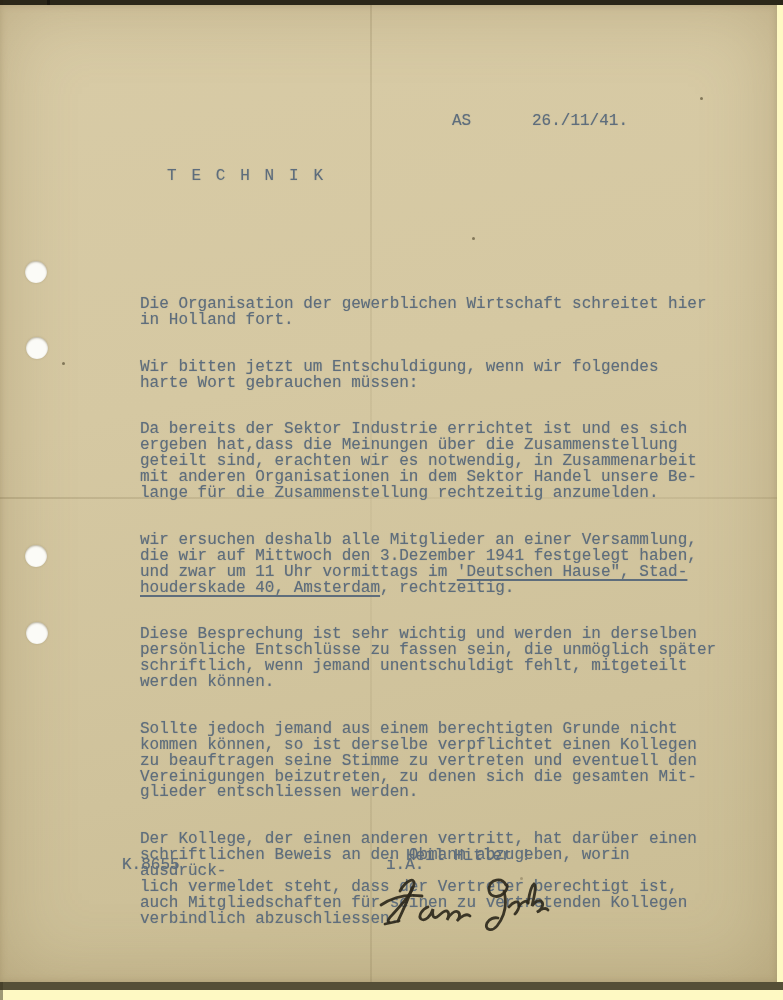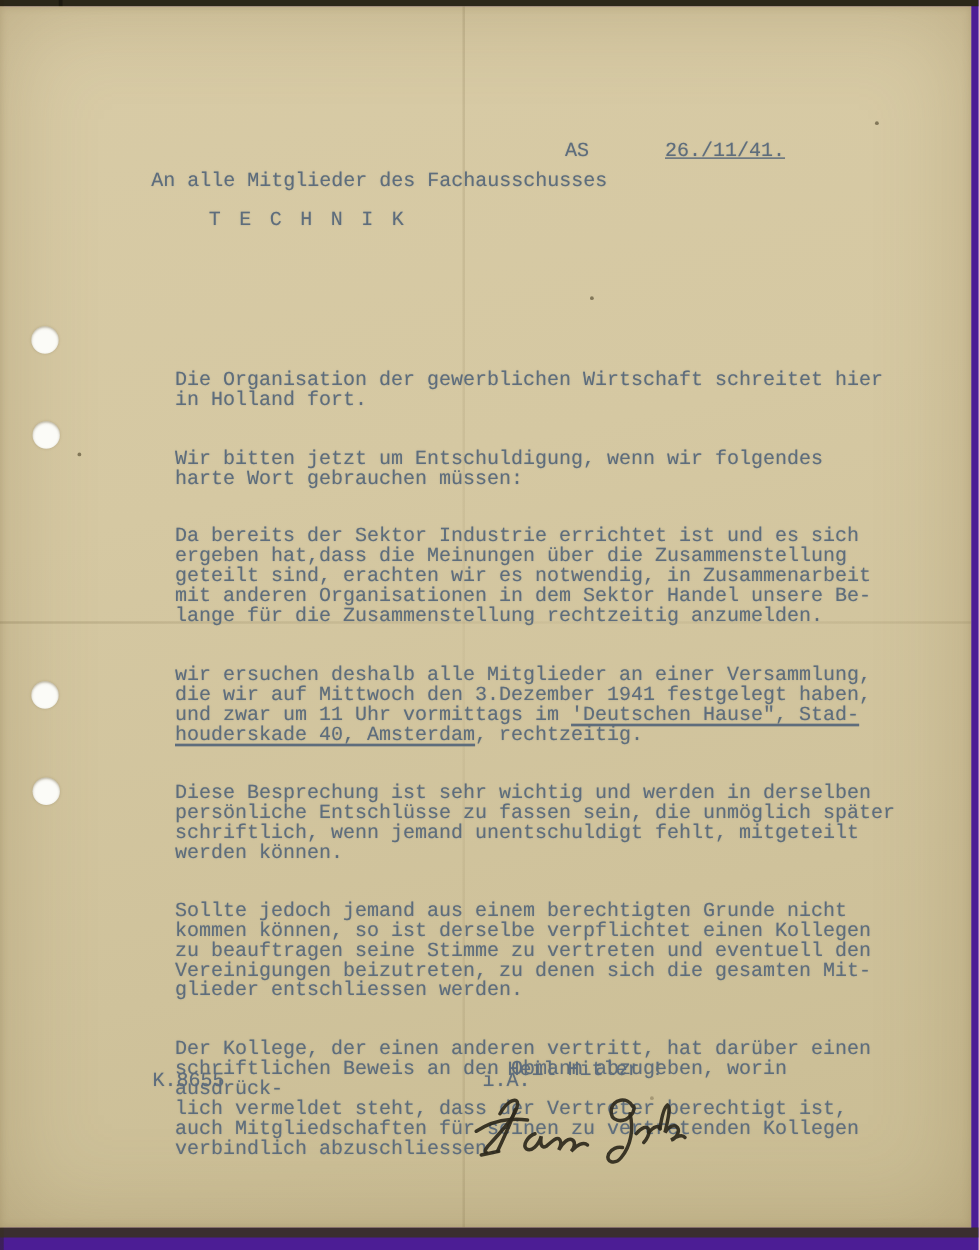--- a/index.html
+++ b/index.html
@@ -1,19 +1,19 @@
 <!DOCTYPE html>
 <html><head>
 <meta charset="utf-8">
 <style>
   * { margin:0; padding:0; box-sizing:border-box; }
   html,body { background:#eeedea; }
   .scan {
     position:relative; width:783px; height:1000px;
-    background:#4c1d95; overflow:hidden;
+    background:#fef9c3; overflow:hidden;
     font-family:"Liberation Mono","DejaVu Sans Mono",monospace;
   }
   .edge-top { position:absolute; left:0; top:0; width:783px; height:5px; background:#2b2719; }
   .edge-top-tick { position:absolute; left:47px; top:0; width:3px; height:13px; background:#1c1910; }
   .edge-left { position:absolute; left:0; top:0; width:3px; height:1000px;
     background:linear-gradient(180deg, rgba(42,36,22,.65), rgba(42,36,22,.25) 40%, rgba(42,36,22,.45)); }
   .edge-bottom { position:absolute; left:0; bottom:10px; width:783px; height:8px; background:#37311f; opacity:.85; }
   .paper {
     position:absolute; left:0; top:5px; right:6px; bottom:18px;
     background:linear-gradient(168deg,#d8cba6 0%, #d5c8a2 38%, #cfc29b 72%, #c9bc93 100%);
@@ -31,21 +31,21 @@
   .hole.h4 { left:26px; top:617px; }
   .speck { position:absolute; width:3px; height:3px; border-radius:50%; background:rgba(62,52,30,.55); }
   .typed {
     position:absolute; color:#5e6d7c; font-size:16px; line-height:15.9px;
     text-shadow:0 0 1px rgba(94,109,124,.5); white-space:pre-line;
   }
   .letter-body { left:120px; top:276px; width:600px; }
   .para { margin-bottom:15px; white-space:pre-line;margin-left:20px; }
   .u { text-decoration:underline; text-underline-offset:3px; text-decoration-thickness:1.5px; }
   .ref-as   { left:452px; top:109px; }
-  .ref-date { left:532px; top:109px;text-decoration:underline; }
+  .ref-date { left:532px; top:109px; }
   .recipient { left:121px; top:133px; }
   .title { left:167px; top:164px; letter-spacing:2.6px; 
     text-underline-offset:4px; text-decoration-thickness:1.5px; }
   .salute { left:406px; top:844px; }
   .per-procura { left:386px; top:833px;margin-top:20px; }
   .footer-ref { left:122px; top:853px; }
   .signature { position:absolute; left:376px; top:866px; width:175px; height:66px; }
   .signature svg { display:block; width:100%; height:100%; }
   .sig-stroke { fill:none; stroke:#2e291c; stroke-width:2.8; stroke-linecap:round; opacity:.92; }
 </style>
@@ -68,21 +68,20 @@
     <div class="hole h4"></div>
 
     <div class="speck" style="left:62px; top:357px;"></div>
     <div class="speck" style="left:472px; top:232px;"></div>
     <div class="speck" style="left:700px; top:92px;"></div>
     <div class="speck" style="left:520px; top:872px; opacity:.5;"></div>
 
     <span class="typed ref-as">AS</span>
     <span class="typed ref-date">26./11/41.</span>
 
-    <span class="typed recipient">An alle Mitglieder des Fachausschusses</span>
     <span class="typed title">T E C H N I K</span>
 
     <div class="typed letter-body">
       <p class="para">Die Organisation der gewerblichen Wirtschaft schreitet hier
 in Holland fort.</p>
       <p class="para">Wir bitten jetzt um Entschuldigung, wenn wir folgendes
 harte Wort gebrauchen müssen:</p>
       <p class="para">Da bereits der Sektor Industrie errichtet ist und es sich
 ergeben hat,dass die Meinungen über die Zusammenstellung
 geteilt sind, erachten wir es notwendig, in Zusammenarbeit

